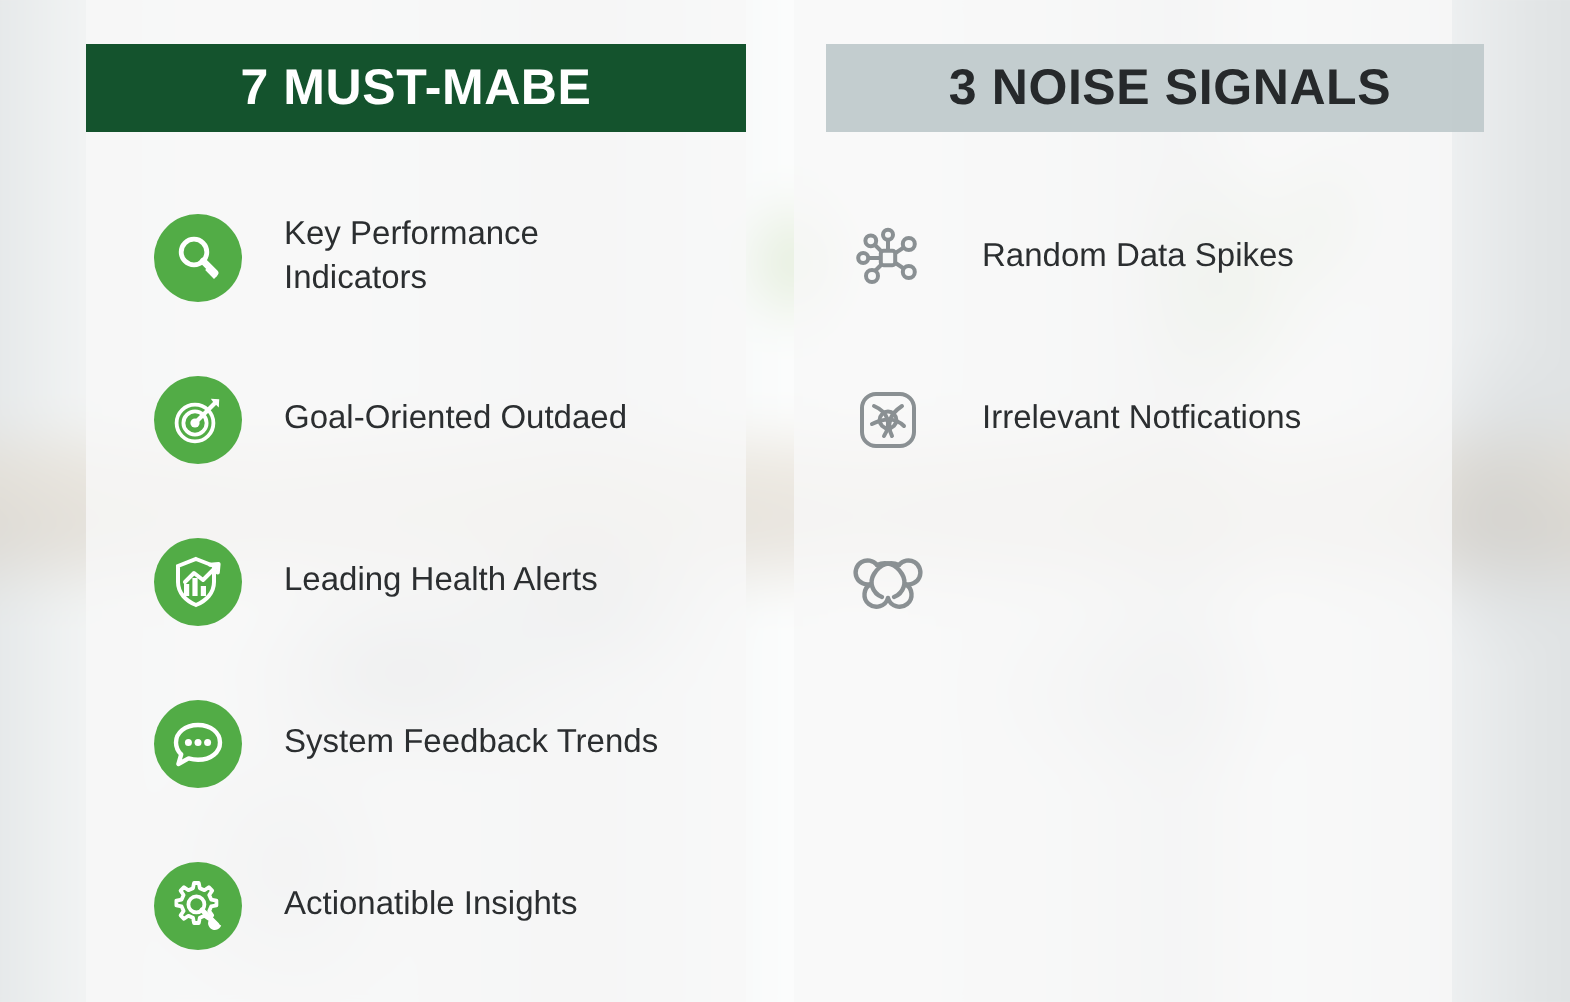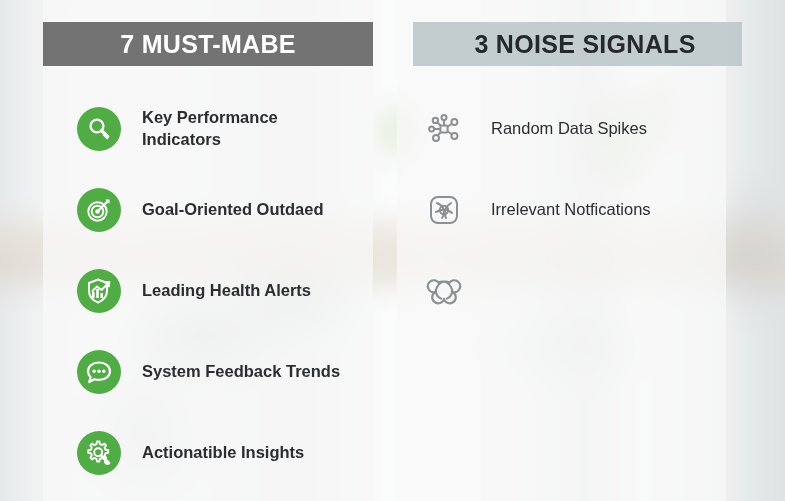--- a/index.html
+++ b/index.html
@@ -66,34 +66,34 @@
       radial-gradient(ellipse 60px 100px at 720px 250px, rgba(175,180,184,.25) 0%, rgba(175,180,184,0) 75%);
   }
 
   
   .column {
     position: absolute;
     top: 0;
     bottom: 0;
     background: rgba(247,248,248,.80);
   }
-  #col-left  { left: 43px;  width: 330px; font-weight: bold; }
+  #col-left  { left: 43px;  width: 330px; }
   #col-right { left: 397px; width: 329px; }
 
   .banner {
     position: absolute;
     top: 22px;
     height: 44px;
     display: flex;
     align-items: center;
     justify-content: center;
   }
   #banner-left {
     left: 43px; width: 330px;
-    background: #737373;
+    background: #14532d;
     justify-content: center;
   }
   #banner-right {
     left: 413px; width: 329px;
     background: rgba(190,201,203,.92);
     padding-left: 15px;
   }
   .banner-title {
     font-size: 25px;
     font-weight: bold;

